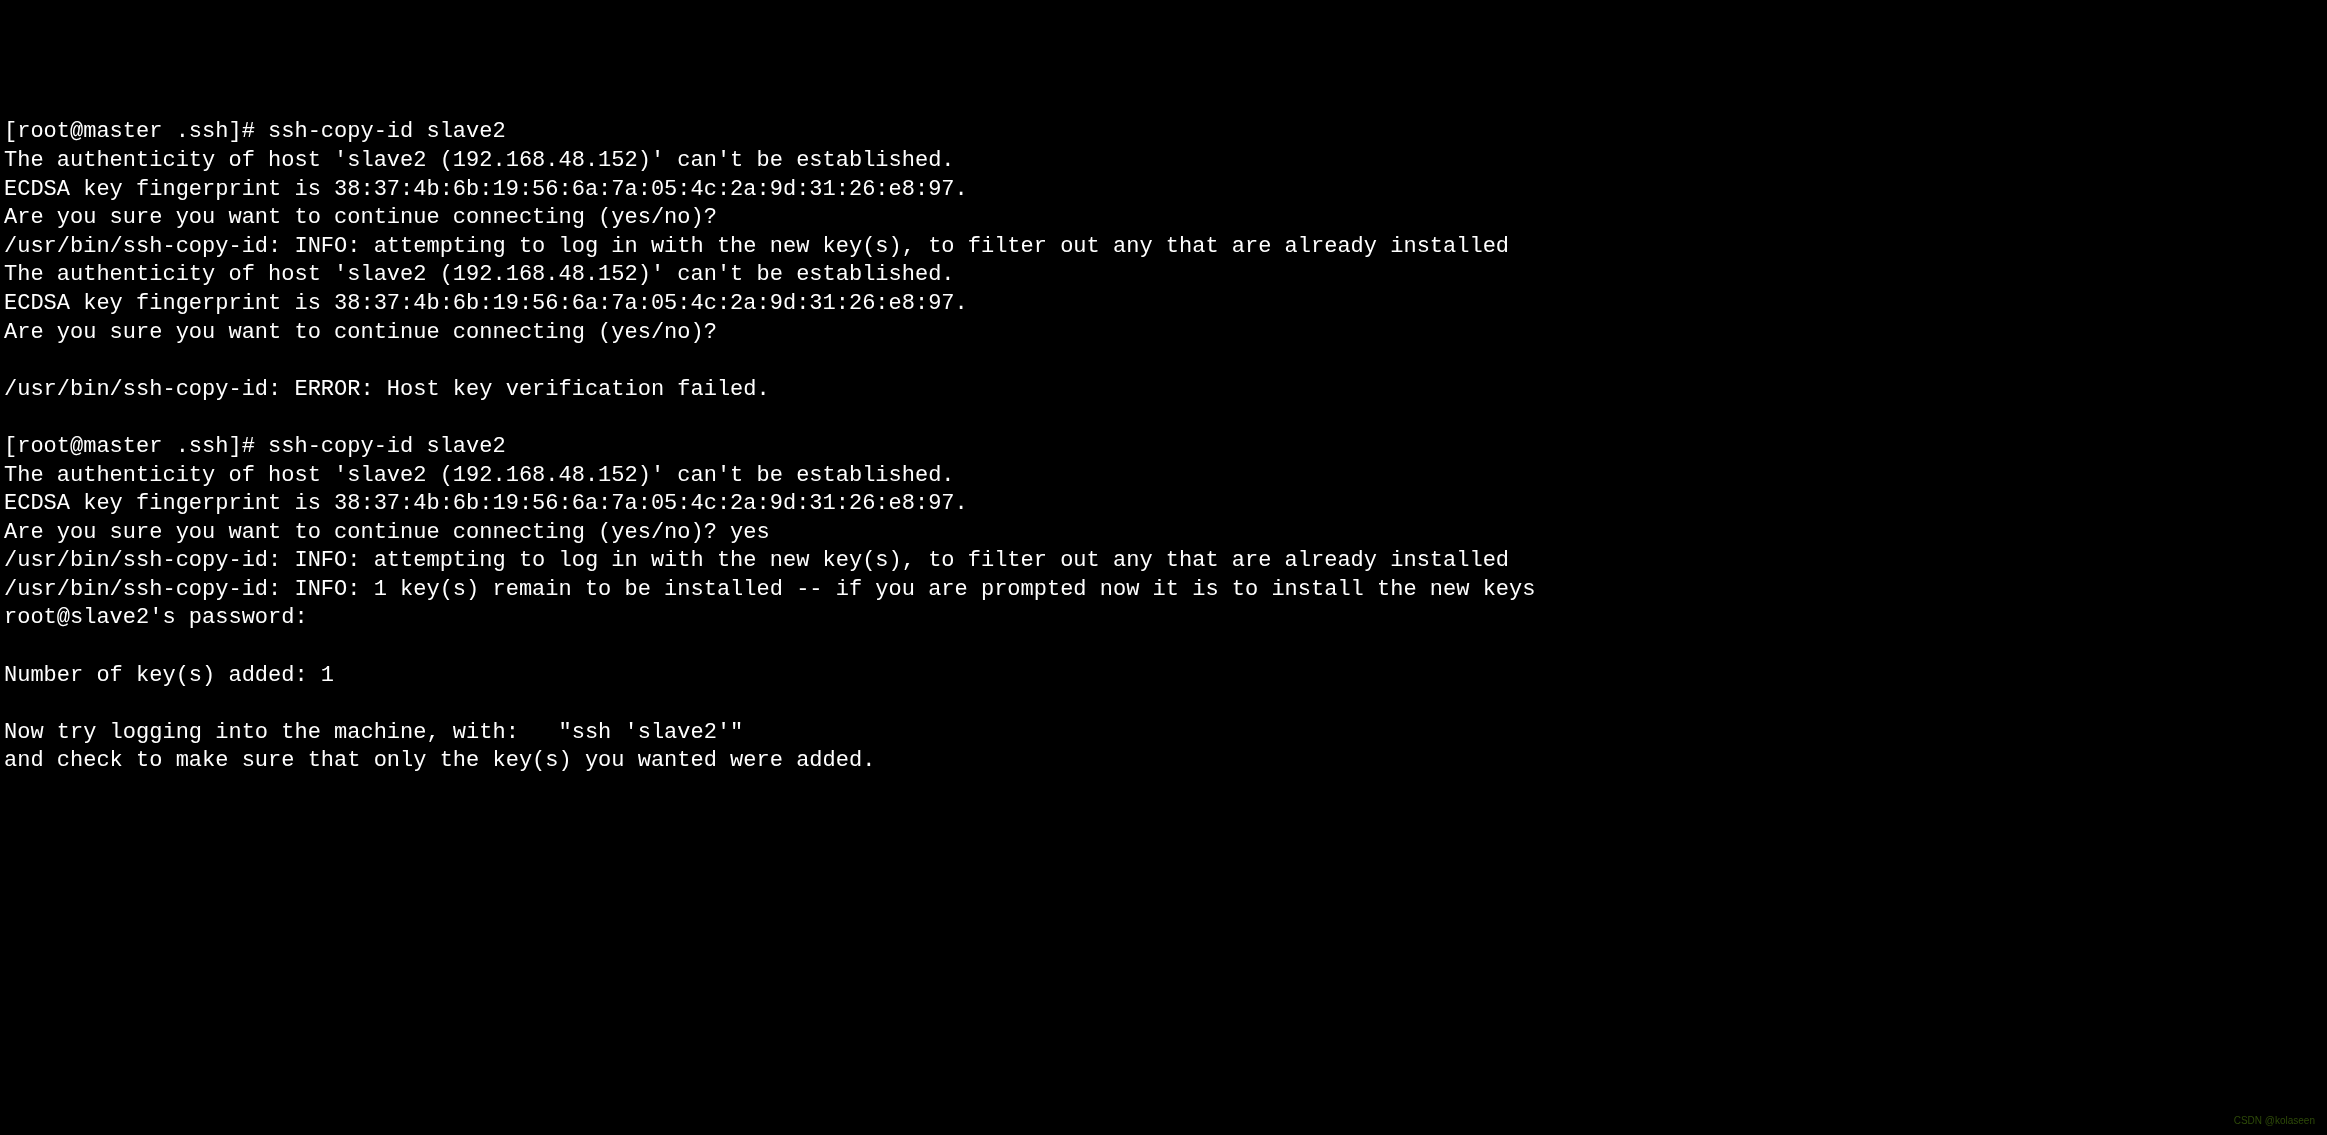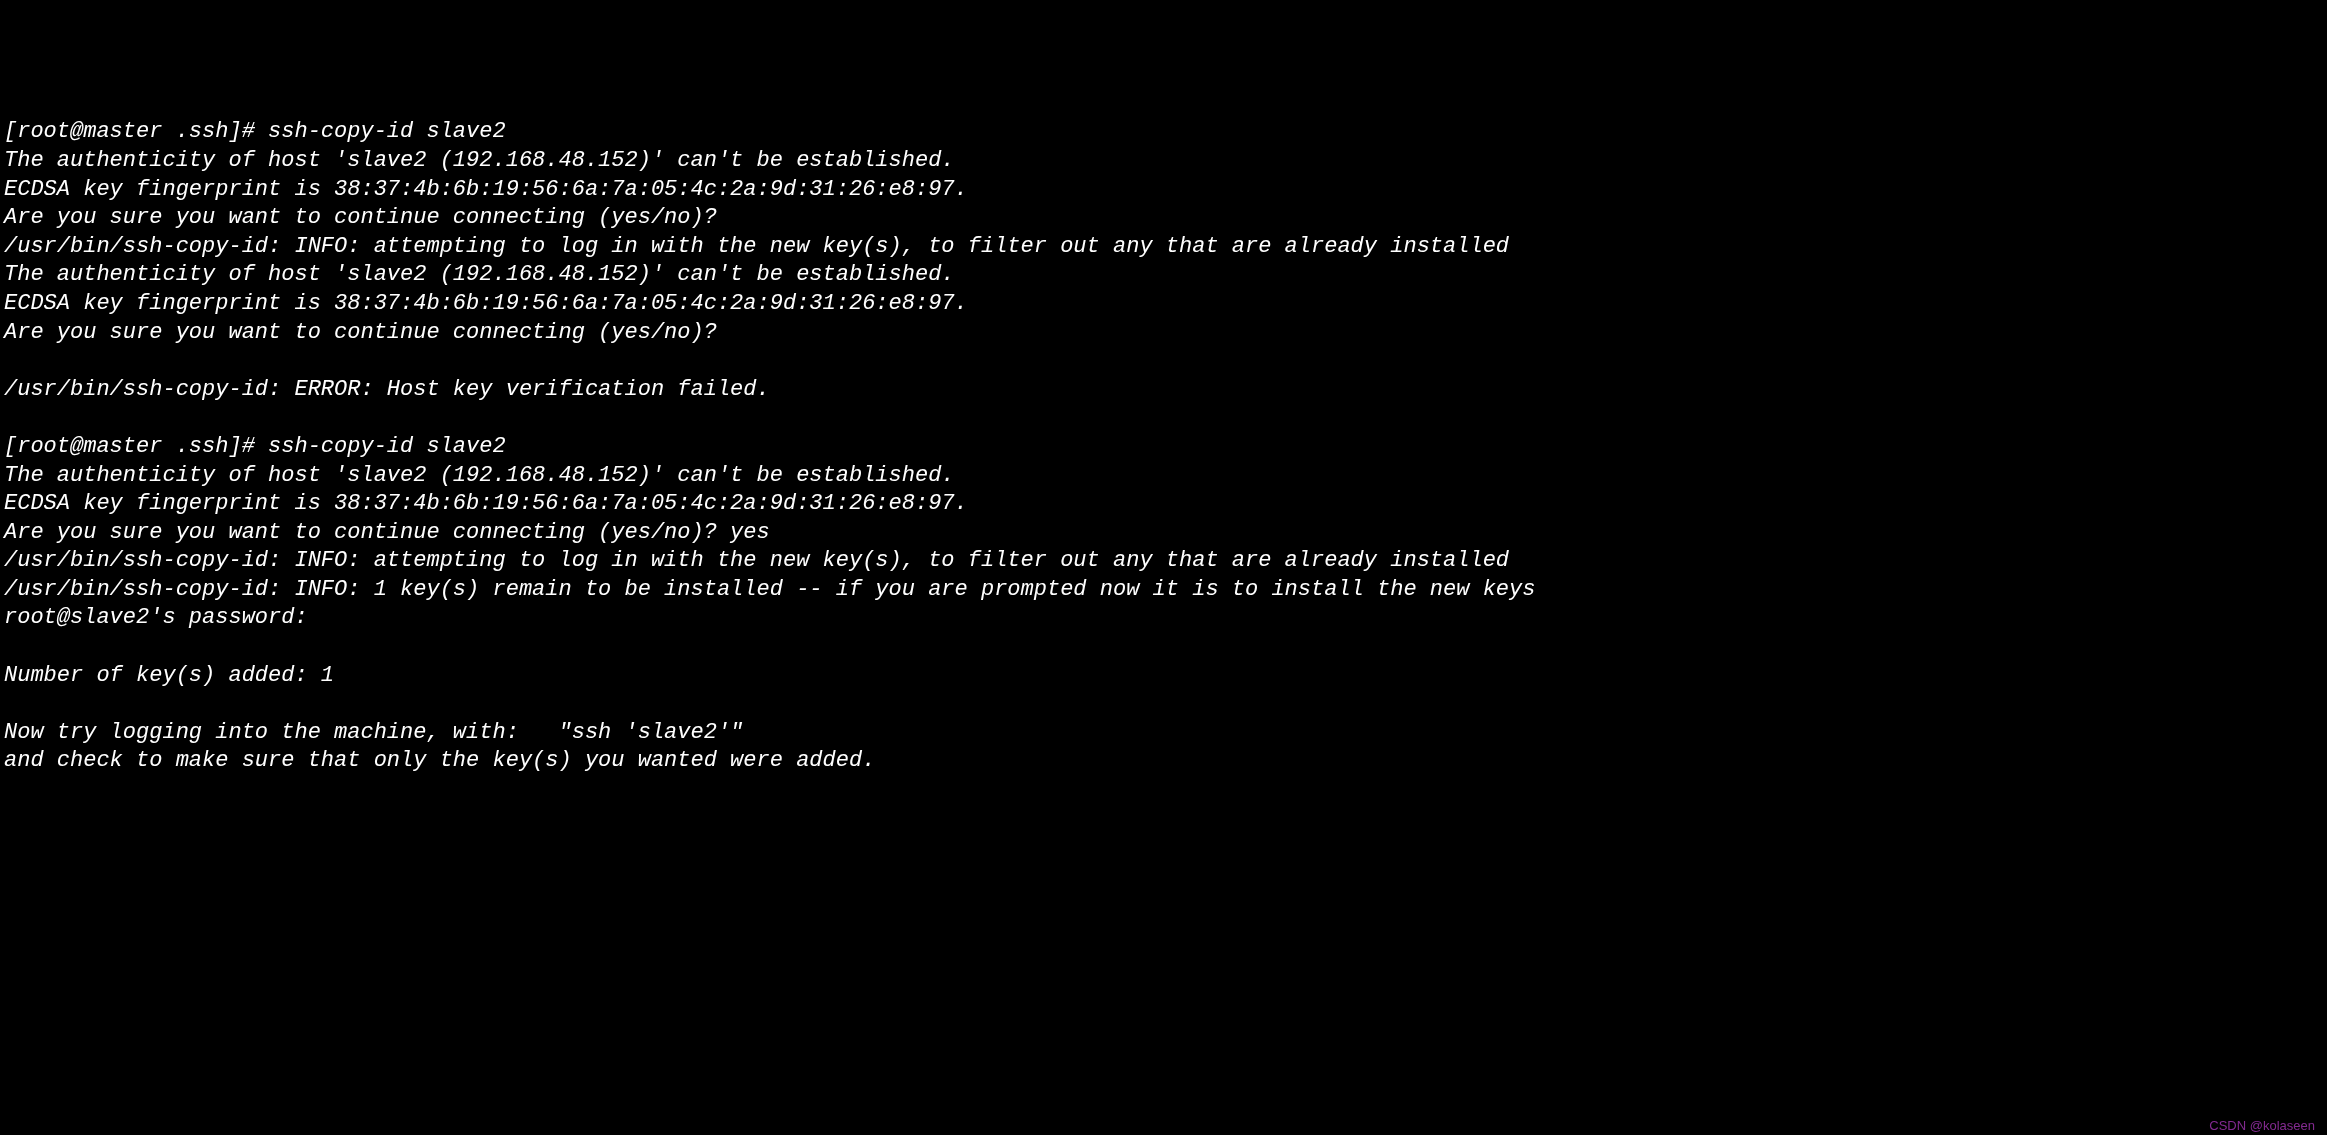--- a/index.html
+++ b/index.html
@@ -14,28 +14,27 @@
       font-size: 22px;
       line-height: 1.3;
       padding: 4px;
       white-space: pre-wrap;
       word-break: break-all;
       min-height: 100vh;
       position: relative;
     }
     .terminal-line {
       display: block;
-      font-style: italic;
     }
     .watermark {
       position: fixed;
-      bottom: 0;
+      bottom: 8px;
       right: 12px;
-      color: #d946ef;
-      font-size: 13px;
+      color: #4d7c0f;
+      font-size: 10px;
       font-family: Arial, sans-serif;
       opacity: 0.6;
     }
   </style>
 </head>
 <body>
 
 
 
 <div id="terminal-container"><span class="terminal-line">[root@master .ssh]# ssh-copy-id slave2</span><span class="terminal-line">The authenticity of host 'slave2 (192.168.48.152)' can't be established.</span><span class="terminal-line">ECDSA key fingerprint is 38:37:4b:6b:19:56:6a:7a:05:4c:2a:9d:31:26:e8:97.</span><span class="terminal-line">Are you sure you want to continue connecting (yes/no)?</span><span class="terminal-line">/usr/bin/ssh-copy-id: INFO: attempting to log in with the new key(s), to filter out any that are already installed</span><span class="terminal-line">The authenticity of host 'slave2 (192.168.48.152)' can't be established.</span><span class="terminal-line">ECDSA key fingerprint is 38:37:4b:6b:19:56:6a:7a:05:4c:2a:9d:31:26:e8:97.</span><span class="terminal-line">Are you sure you want to continue connecting (yes/no)?</span><span class="terminal-line">&nbsp;</span><span class="terminal-line">/usr/bin/ssh-copy-id: ERROR: Host key verification failed.</span><span class="terminal-line">&nbsp;</span><span class="terminal-line">[root@master .ssh]# ssh-copy-id slave2</span><span class="terminal-line">The authenticity of host 'slave2 (192.168.48.152)' can't be established.</span><span class="terminal-line">ECDSA key fingerprint is 38:37:4b:6b:19:56:6a:7a:05:4c:2a:9d:31:26:e8:97.</span><span class="terminal-line">Are you sure you want to continue connecting (yes/no)? yes</span><span class="terminal-line">/usr/bin/ssh-copy-id: INFO: attempting to log in with the new key(s), to filter out any that are already installed</span><span class="terminal-line">/usr/bin/ssh-copy-id: INFO: 1 key(s) remain to be installed -- if you are prompted now it is to install the new keys</span><span class="terminal-line">root@slave2's password:</span><span class="terminal-line">&nbsp;</span><span class="terminal-line">Number of key(s) added: 1</span><span class="terminal-line">&nbsp;</span><span class="terminal-line">Now try logging into the machine, with:   "ssh 'slave2'"</span><span class="terminal-line">and check to make sure that only the key(s) you wanted were added.</span></div>

